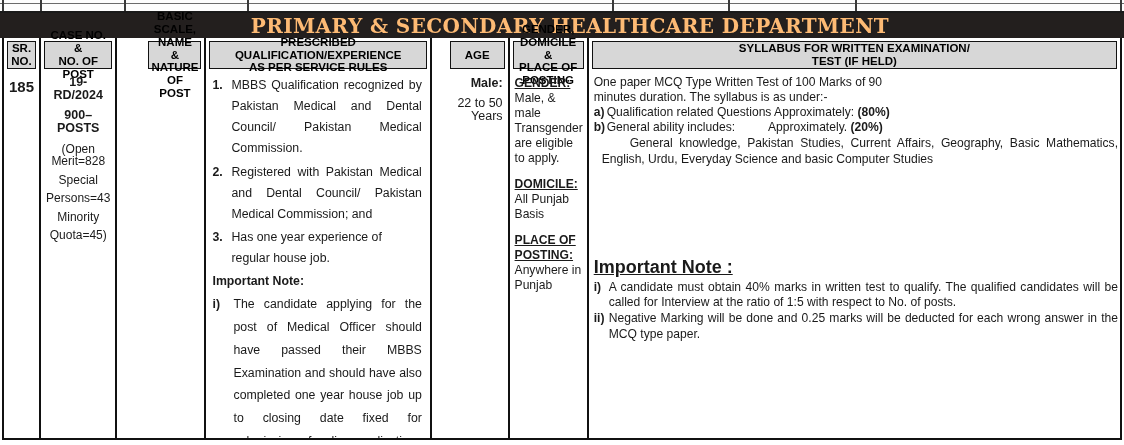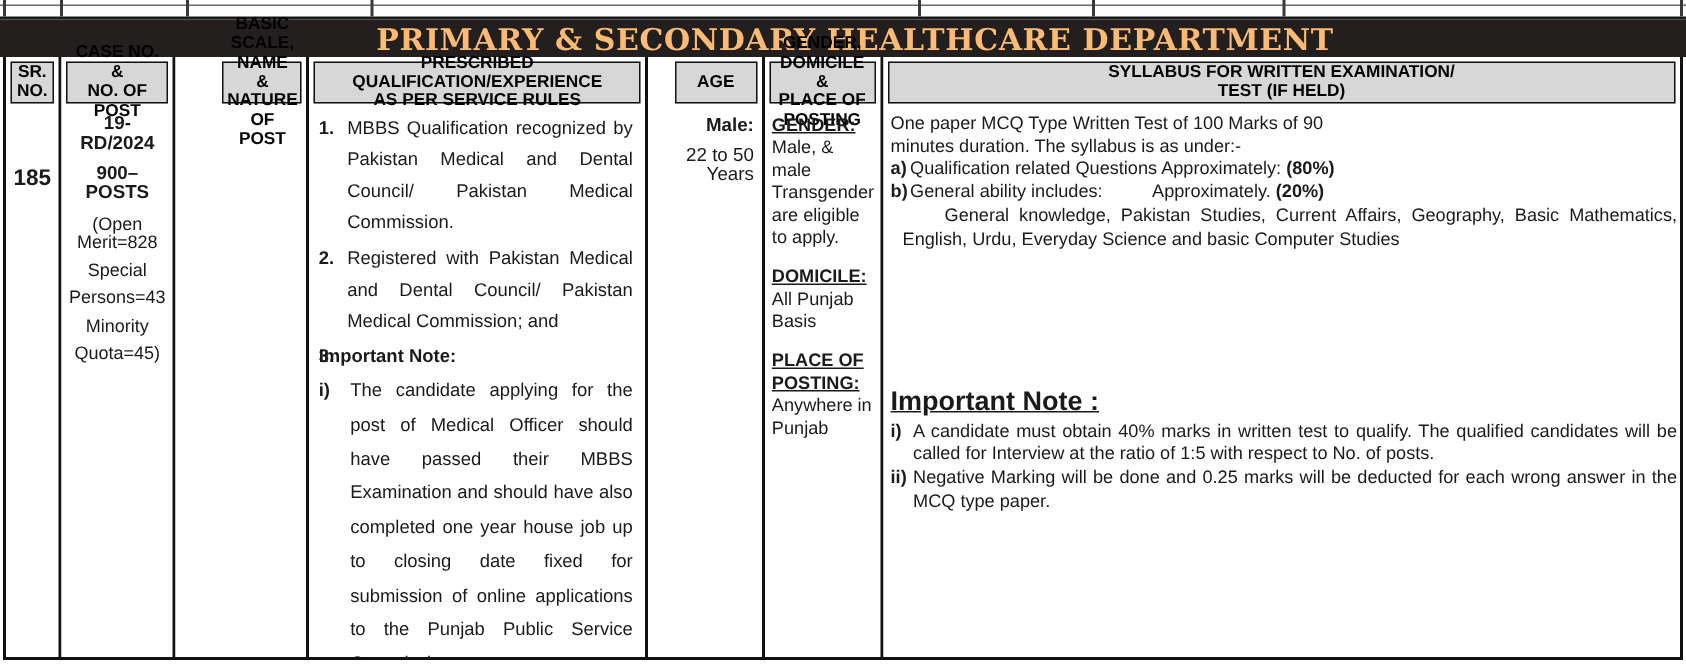--- a/index.html
+++ b/index.html
@@ -76,21 +76,21 @@
   }
   .col {
     position: relative;
     border-right: 2px solid #111111;
     display: flex;
     flex-direction: column;
     background: #fff;
   }
   .col:last-child { border-right: 0; }
 
-  .col-sr     { width: 40px; gap: 32px; }
+  .col-sr     { width: 40px; }
   .col-case   { width: 85px; }
   .col-basic  { width: 124px; padding-left: 28px; }
   .col-qual   { width: 366px; }
   .col-age    { width: 116px; padding-left: 15px; }
   .col-gender { width: 127px; align-items: flex-end; }
   .col-syl    { flex: 1 1 auto; }
 
   .hdr {
     margin: 3px;
     padding: 2px 2px;
@@ -294,20 +294,21 @@
             <span>MBBS Qualification recognized by Pakistan Medical and Dental Council/ Pakistan Medical Commission.</span>
           </div>
 
           <div class="q-item">
             <span class="mk">2.</span>
             <span>Registered with Pakistan Medical and Dental Council/ Pakistan Medical Commission; and</span>
           </div>
 
           <div class="q-item nojust">
             <span class="mk">3.</span>
+            <span>Has one year experience of regular house job.</span>
           </div>
 
           <div class="q-note">Important Note:</div>
 
           <div class="q-sub">
             <span class="mk">i)</span>
             <span>The candidate applying for the post of Medical Officer should have passed their MBBS Examination and should have also completed one year house job up to closing date fixed for submission of online applications to the Punjab Public Service Commission.</span>
           </div>
 
         </div>

